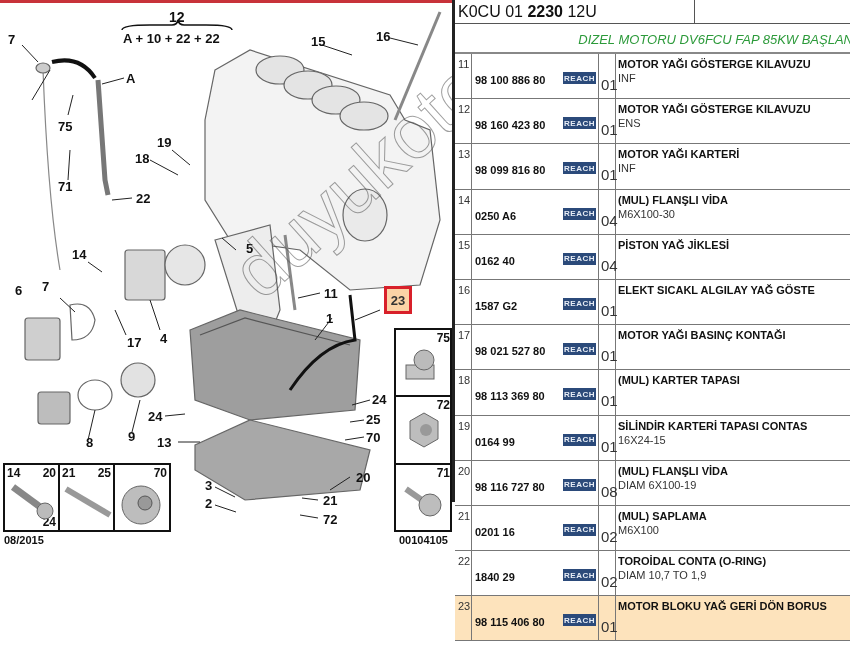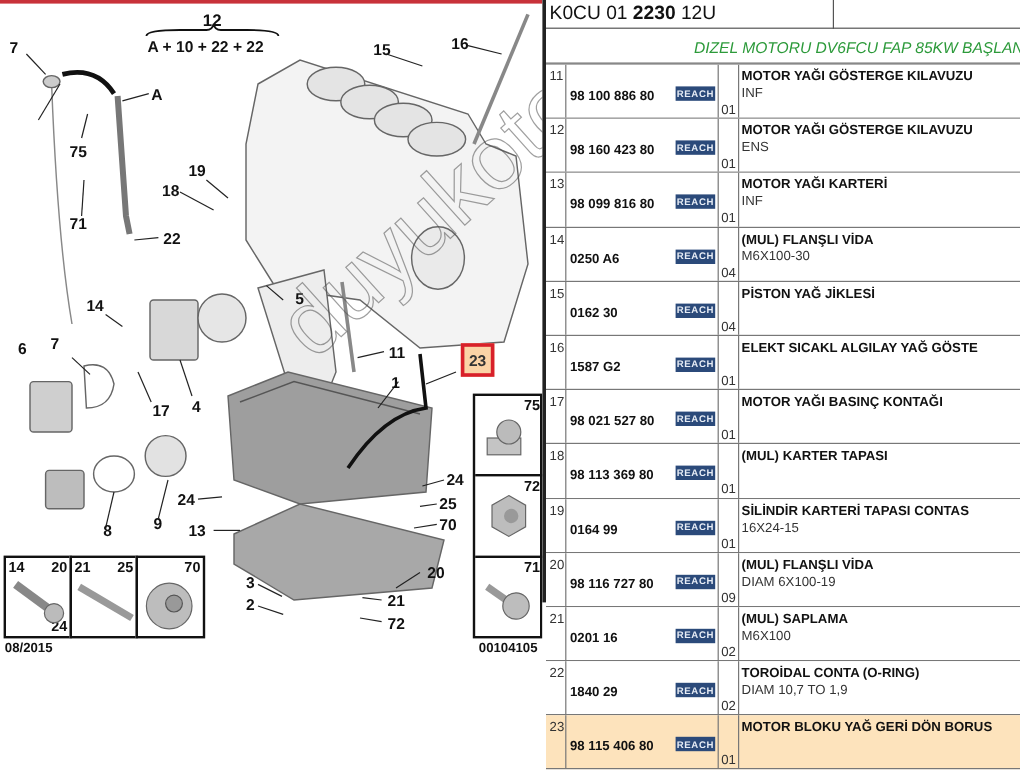--- a/index.html
+++ b/index.html
@@ -25,21 +25,21 @@
   .hdr-split { position: absolute; left: 239px; top: 0; width: 1px; height: 24px; background: #555; }
   .title-row { position: absolute; left: 0; top: 24px; width: 398px; height: 30px; border-bottom: 2px solid #888; }
   .title-text { position: absolute; right: 0; top: 8px; font-size: 13px; font-style: italic; color: #2c9a3a; white-space: nowrap; }
   .rows { position: absolute; left: 0; top: 54px; width: 398px; }
   .row { position: relative; height: 45.2px; border-bottom: 1px solid #777; background: #fff; }
   .row.hl { background: #fde3bc; }
   .row .c-num { position: absolute; left: 0; top: 0; width: 17px; height: 100%; border-right: 1px solid #777; font-size: 11px; color: #333; padding: 4px 0 0 3px; }
   .row .c-ref { position: absolute; left: 17px; top: 0; width: 127px; height: 100%; border-right: 1px solid #777; }
   .row .ref { position: absolute; left: 3px; top: 20px; font-size: 11px; font-weight: bold; color: #111; }
   .row .badge { position: absolute; left: 91px; top: 18px; width: 33px; height: 12px; background: #2b4a7a; color: #e6ecf5; font-size: 8px; font-weight: bold; letter-spacing: 0.5px; display: flex; align-items: center; justify-content: center; }
-  .row .c-qty { position: absolute; left: 144px; top: 0; width: 17px; height: 100%; border-right: 1px solid #777; font-size: 11px; color: #333; padding: 32px 0 0 2px; }
+  .row .c-qty { position: absolute; left: 144px; top: 0; width: 17px; height: 100%; border-right: 1px solid #777; font-size: 15px; color: #333; padding: 22px 0 0 2px; }
   .row .c-desc { position: absolute; left: 161px; top: 0; right: 0; height: 100%; padding: 4px 0 0 2px; white-space: nowrap; overflow: hidden; }
   .row .desc1 { font-size: 11px; font-weight: bold; color: #111; display: block; }
   .row .desc2 { font-size: 11px; color: #333; display: block; margin-top: 2px; }
 </style>
 </head>
 <body>
 
 <div id="diagram">
   <div class="topline"></div>
 
@@ -261,21 +261,21 @@
         </div>
         <div class="c-qty">04</div>
         <div class="c-desc">
           <span class="desc1">(MUL) FLANŞLI VİDA</span>
           <span class="desc2">M6X100-30</span>
         </div>
       </div>
       <div class="row">
         <div class="c-num">15</div>
         <div class="c-ref">
-          <span class="ref">0162 30</span>
+          <span class="ref">0162 40</span>
           <span class="badge">REACH</span>
         </div>
         <div class="c-qty">04</div>
         <div class="c-desc">
           <span class="desc1">PİSTON YAĞ JİKLESİ</span>
           <span class="desc2"></span>
         </div>
       </div>
       <div class="row">
         <div class="c-num">16</div>
@@ -324,21 +324,21 @@
           <span class="desc1">SİLİNDİR KARTERİ TAPASI CONTAS</span>
           <span class="desc2">16X24-15</span>
         </div>
       </div>
       <div class="row">
         <div class="c-num">20</div>
         <div class="c-ref">
           <span class="ref">98 116 727 80</span>
           <span class="badge">REACH</span>
         </div>
-        <div class="c-qty">09</div>
+        <div class="c-qty">08</div>
         <div class="c-desc">
           <span class="desc1">(MUL) FLANŞLI VİDA</span>
           <span class="desc2">DIAM 6X100-19</span>
         </div>
       </div>
       <div class="row">
         <div class="c-num">21</div>
         <div class="c-ref">
           <span class="ref">0201 16</span>
           <span class="badge">REACH</span>

